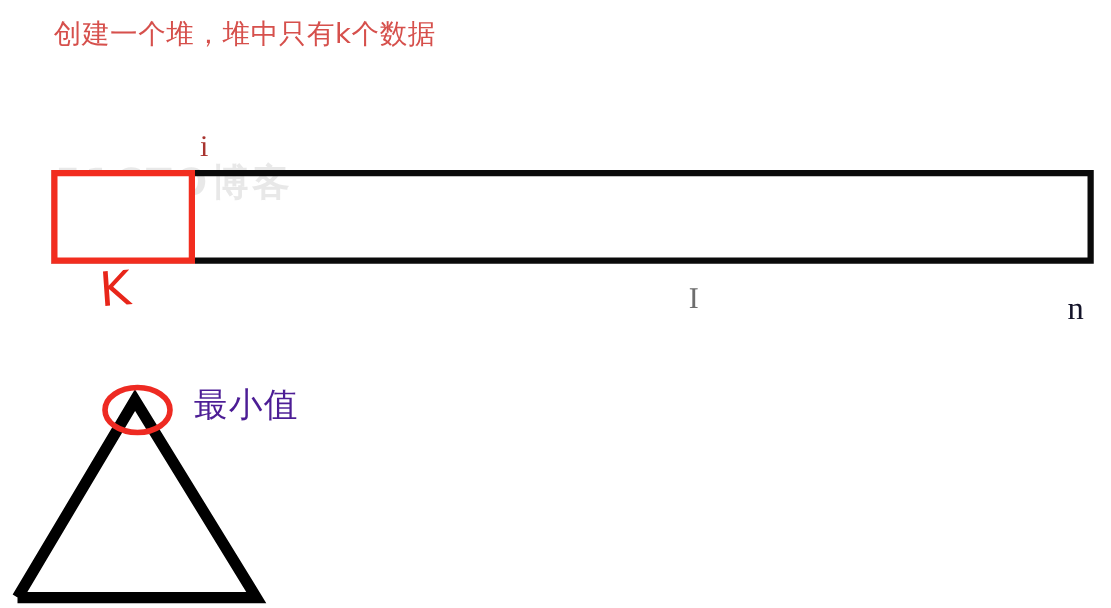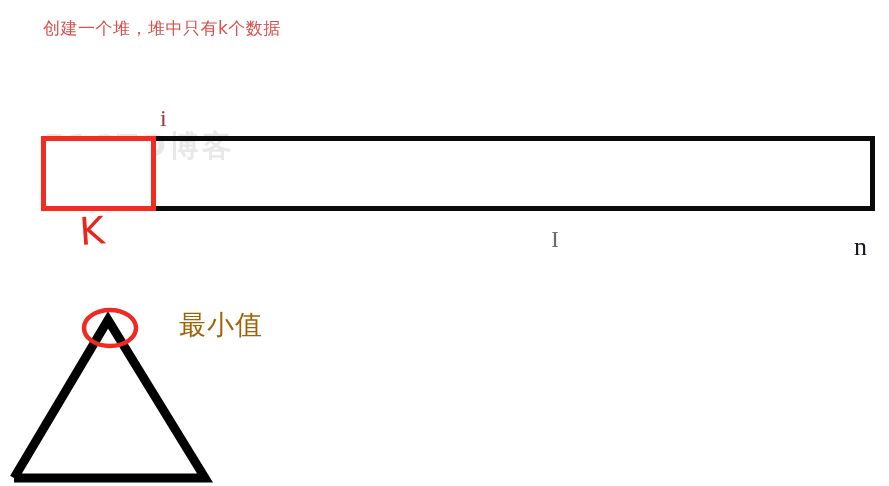--- a/index.html
+++ b/index.html
@@ -22,21 +22,21 @@
     width: 889px;
     height: 486px;
   }
 
   
   .title-text {
     position: absolute;
     left: 43px;
     top: 12px;
     font-family: "DejaVu Sans", sans-serif;
-    font-size: 17px;
+    font-size: 22px;
     line-height: 32px;
     letter-spacing: 0.5px;
     color: #d6504c;
     white-space: nowrap;
   }
 
   
   .watermark {
     position: absolute;
     left: 44px;
@@ -123,23 +123,22 @@
     height: 190px;
   }
   .label-min {
     position: absolute;
     left: 155px;
     top: 307px;
     font-family: "DejaVu Sans", sans-serif;
     font-size: 27px;
     line-height: 36px;
     letter-spacing: 1px;
-    color: #a16207;
+    color: #4c1d95;
     white-space: nowrap;
-    margin-left: 24px;
   }
 </style>
 </head>
 <body>
 
 <div class="canvas">
 
   <div class="title-text">创建一个堆，堆中只有k个数据</div>
 
   <div class="watermark">51CTO博客</div>

